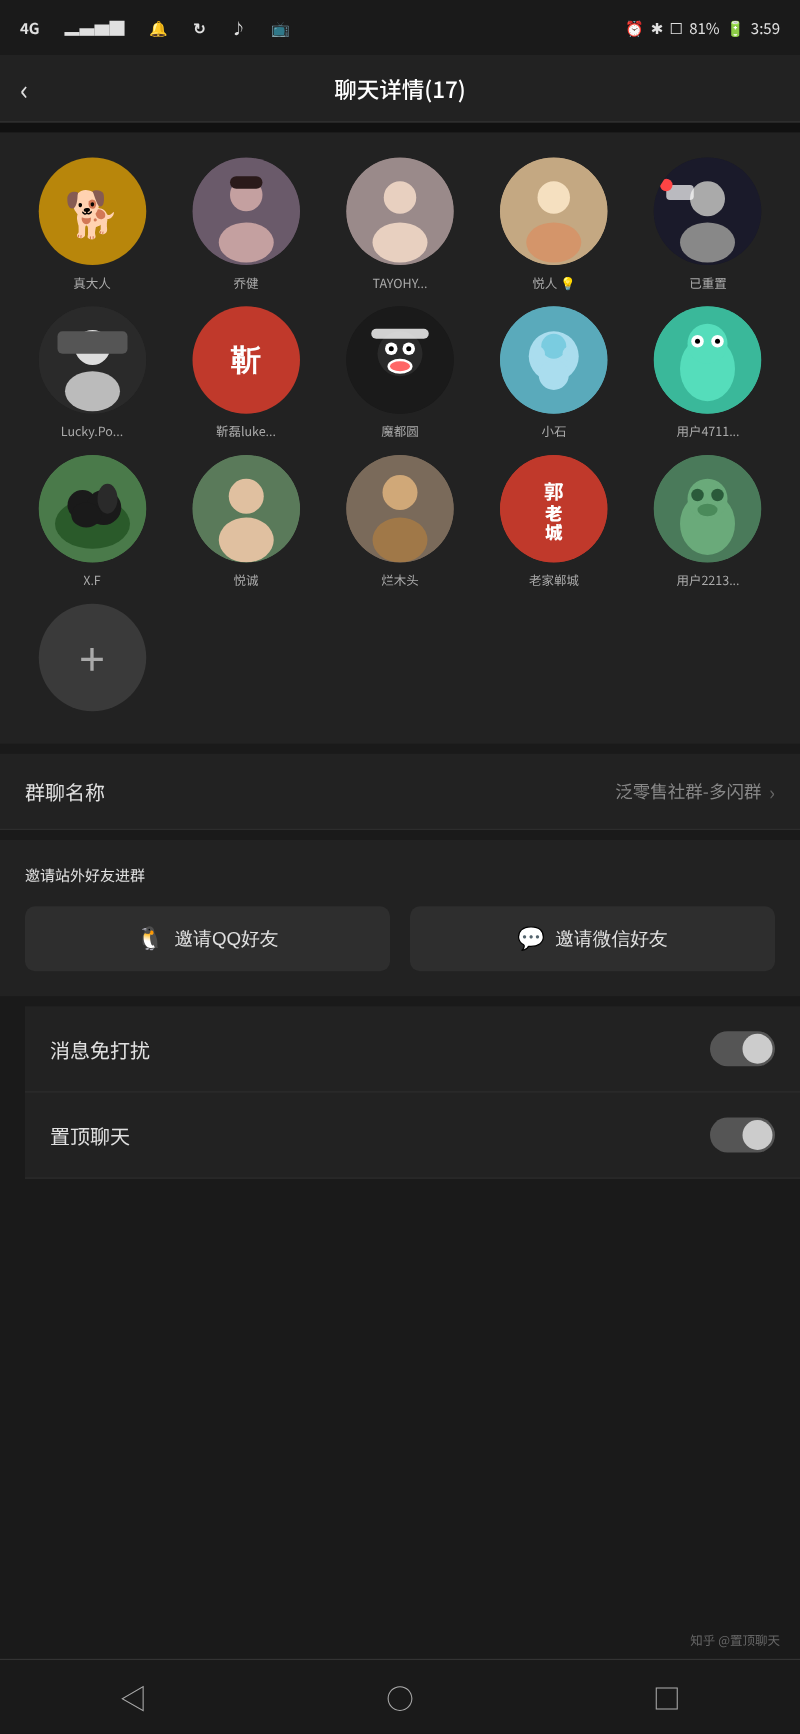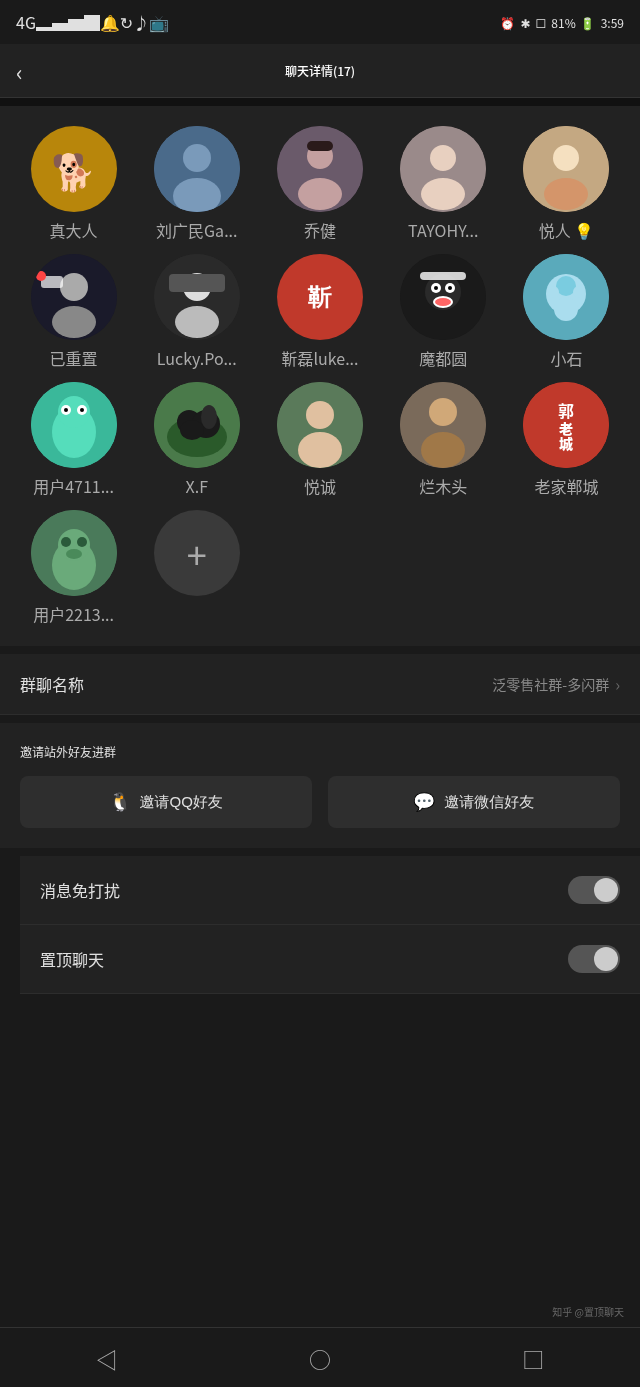--- a/index.html
+++ b/index.html
@@ -17,42 +17,42 @@
     .status-bar {
       height: 44px;
       background: #1a1a1a;
       display: flex;
       align-items: center;
       justify-content: space-between;
       padding: 0 16px;
       font-size: 13px;
       color: #e0e0e0;
     }
-    .status-left { display: flex; align-items: center; gap: 0; font-size: 16px; }
+    .status-left { display: flex; align-items: center; gap: 20px; font-size: 12px; font-weight: bold; }
     .status-right { display: flex; align-items: center; gap: 5px; font-size: 12px; }
 
     
     .header {
       height: 54px;
       background: #222222;
       display: flex;
       align-items: center;
       justify-content: center;
       position: relative;
       border-bottom: 1px solid #333;
     }
     .header-back {
       position: absolute;
       left: 16px;
       font-size: 22px;
       color: #e0e0e0;
       cursor: pointer;
     }
     .header-title {
-      font-size: 12px;
+      font-size: 18px;
       font-weight: 500;
       color: #ffffff;
     }
 
     
     .divider {
       height: 8px;
       background: #111;
     }
 
@@ -79,21 +79,21 @@
       overflow: hidden;
       display: flex;
       align-items: center;
       justify-content: center;
       font-size: 28px;
       font-weight: bold;
       color: #fff;
       flex-shrink: 0;
     }
     .member-name {
-      font-size: 16px;
+      font-size: 10px;
       color: #aaa;
       text-align: center;
       max-width: 86px;
       overflow: hidden;
       text-overflow: ellipsis;
       white-space: nowrap;
     }
     .add-btn {
       width: 86px;
       height: 86px;
@@ -262,30 +262,20 @@
 </div>
 
 <div class="divider"></div>
 
 <div class="members-section">
   <div class="members-grid">
 
     <div class="member-item">
       <div class="member-avatar" style="background:#b8860b; font-size:36px;">🐕</div>
       <span class="member-name">真大人</span>
-    </div>
-    <div class="member-item">
-      <div class="member-avatar" style="background:#4a6a8a; font-size:32px;">
-        <svg width="86" height="86" viewBox="0 0 86 86">
-            <circle cx="43" cy="43" r="43" fill="#4a6a8a"></circle>
-            <circle cx="43" cy="32" r="14" fill="#7a9aba"></circle>
-            <ellipse cx="43" cy="70" rx="24" ry="18" fill="#7a9aba"></ellipse>
-          </svg>
-      </div>
-      <span class="member-name">刘广民Ga...</span>
     </div>
     <div class="member-item">
       <div class="member-avatar" style="background:#5a4a5a;">
         <svg width="86" height="86" viewBox="0 0 86 86">
             <circle cx="43" cy="43" r="43" fill="#6a5a6a"></circle>
             <circle cx="43" cy="30" r="13" fill="#c4a0a0"></circle>
             <ellipse cx="43" cy="68" rx="22" ry="16" fill="#c4a0a0"></ellipse>
             <rect x="30" y="15" width="26" height="10" rx="5" fill="#2a1a1a"></rect>
           </svg>
       </div>

